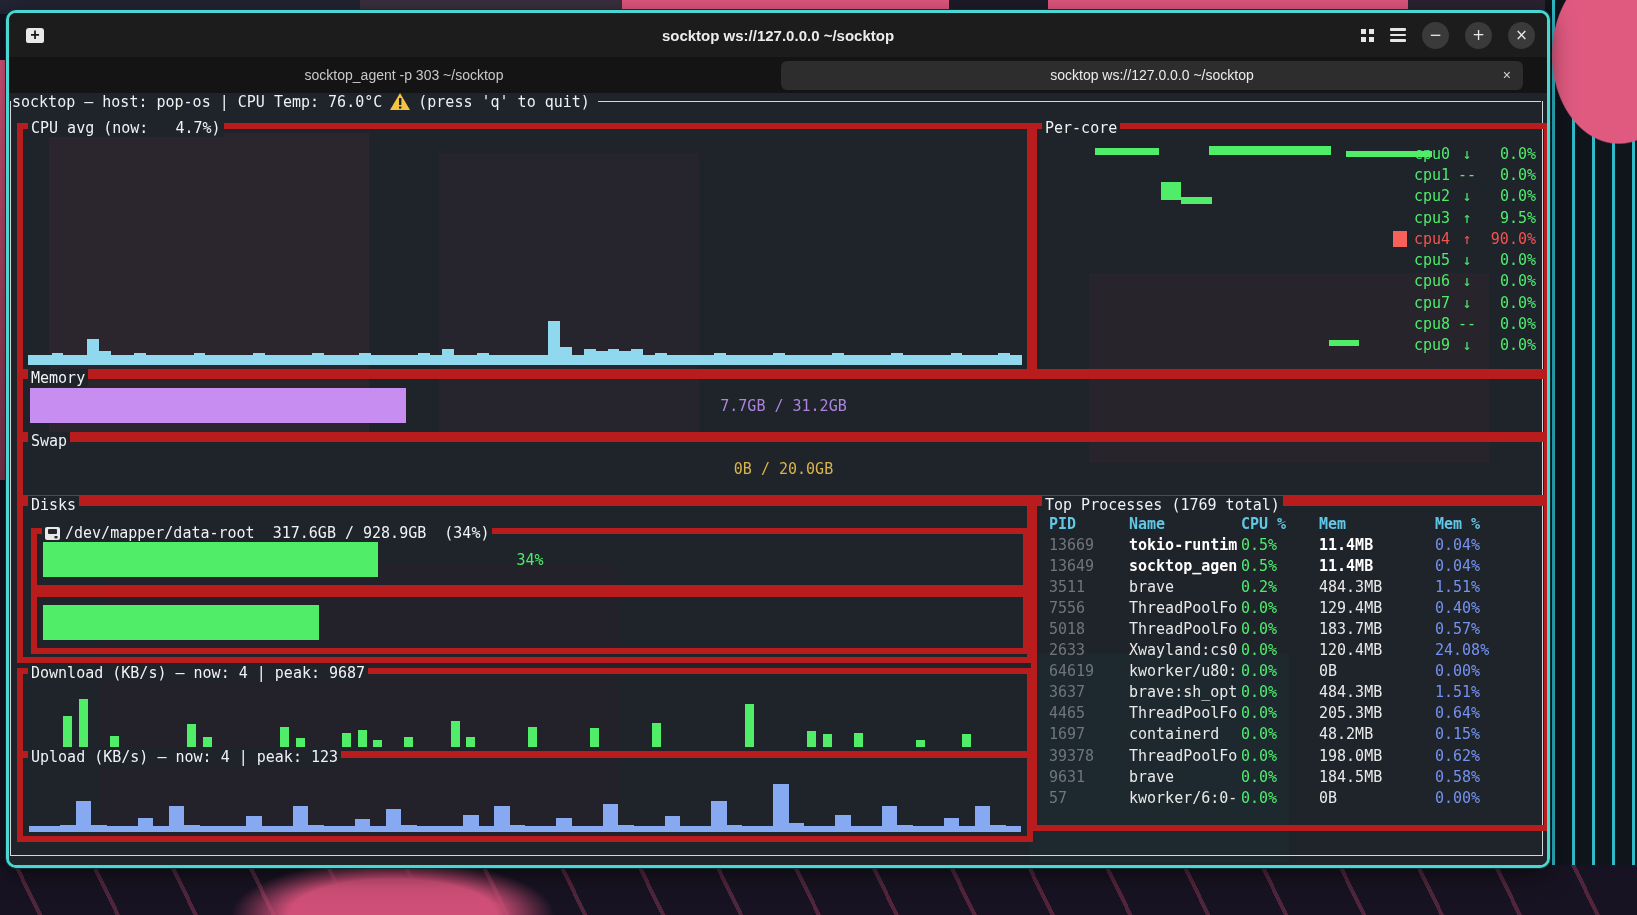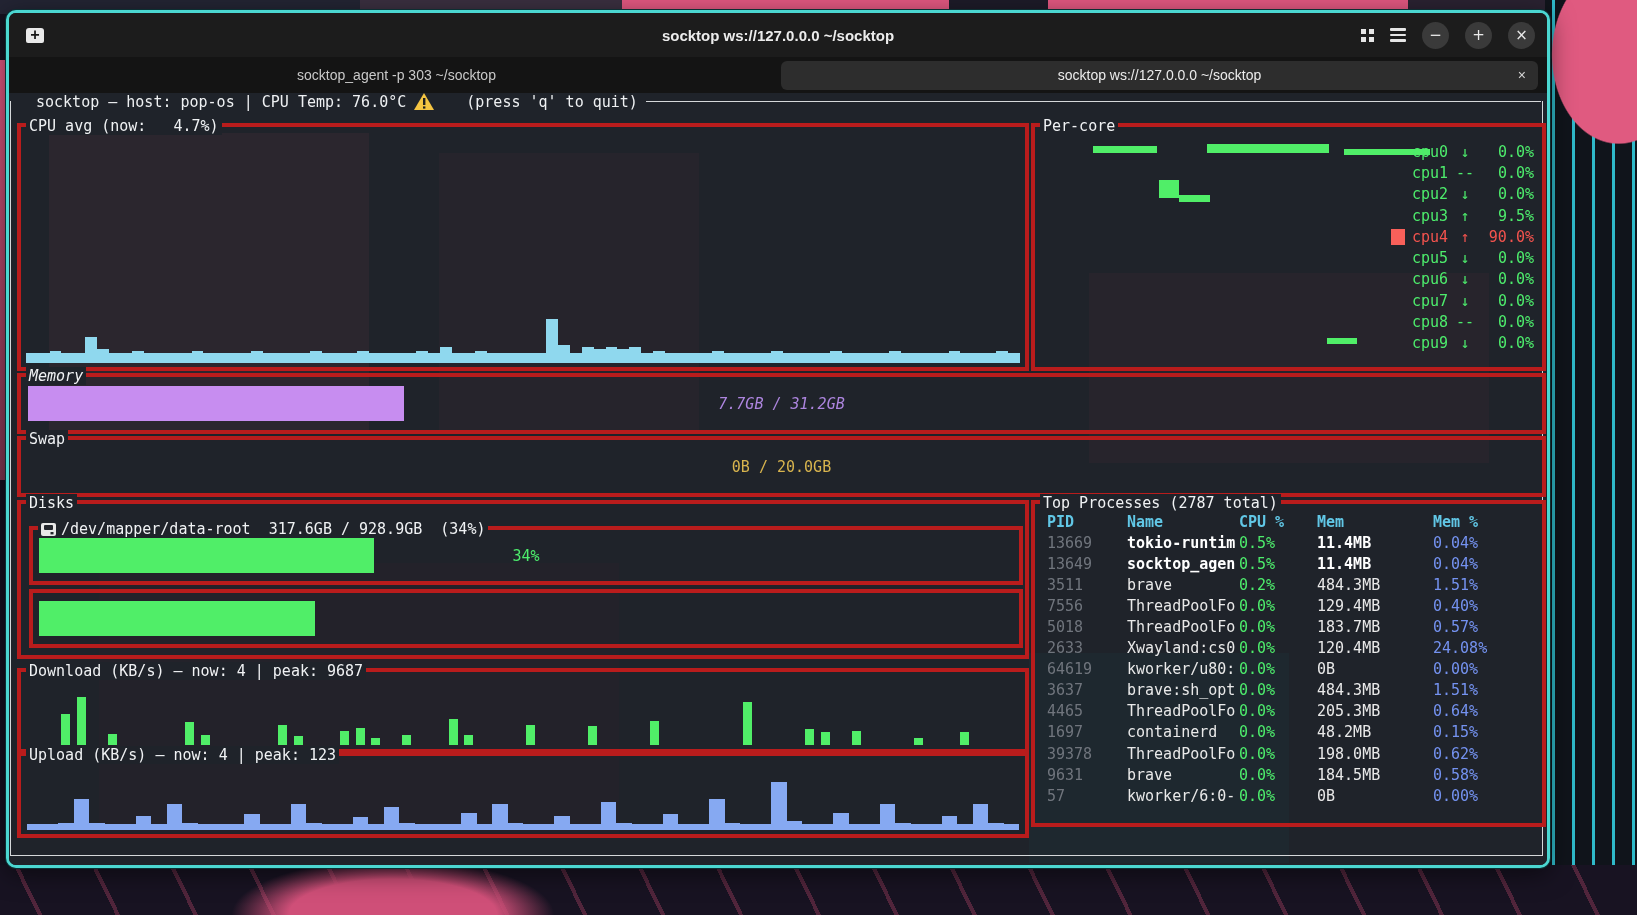--- a/index.html
+++ b/index.html
@@ -32,38 +32,38 @@
   .newtab .sheet{width:18px;height:15px;background:#e9e9e9;border-radius:3px 3px 2px 2px;
     display:flex;align-items:center;justify-content:center;color:#141414;font-size:15px;font-weight:700;line-height:1;}
   .tb-right{margin-left:auto;display:flex;align-items:center;gap:16px;z-index:1;}
   .grid-icon{display:grid;grid-template-columns:5px 5px;grid-gap:3px;}
   .grid-icon span{width:5px;height:5px;background:#e6e6e6;}
   .menu-icon{display:flex;flex-direction:column;gap:3px;}
   .menu-icon span{width:16px;height:2.5px;background:#e6e6e6;border-radius:1px;}
   .circle{width:27px;height:27px;border-radius:50%;background:#3a3a3a;color:#e9e9e9;
     display:flex;align-items:center;justify-content:center;font-size:15px;font-family:"DejaVu Sans",sans-serif;}
 
-  .tabbar{height:36px;background:#141414;display:flex;align-items:center;flex:0 0 auto;padding:0 6px;}
+  .tabbar{height:36px;background:#141414;display:flex;align-items:center;flex:0 0 auto;padding:0 21px;}
   .tab{flex:1;height:29px;display:flex;align-items:center;justify-content:center;position:relative;
     font-family:"Liberation Sans",sans-serif;font-size:14px;color:#c9c9c9;border-radius:6px;margin:0 3px;}
   .tab.active{background:#2d2d2d;color:#ececec;}
   .tab-close{position:absolute;right:12px;top:50%;transform:translateY(-50%);color:#d6d6d6;font-size:14px;}
 
   
   .term{flex:1;position:relative;background:#1f232a;overflow:hidden;font-size:15px;color:#eef0f2;}
   .blob{position:absolute;z-index:0;}
 
   .rule{flex:1;height:1px;background:#d5d8da;}
   .hdr{position:absolute;left:2px;right:6px;top:0;height:17px;display:flex;align-items:center;gap:7px;z-index:1;}
-  .hdr .txt{white-space:pre;background:#1f232a;padding:0 1px;margin-left:24px;}
+  .hdr .txt{white-space:pre;background:#1f232a;padding:0 1px;}
 
   .tuibox{position:absolute;left:1px;top:8px;width:1531px;height:754px;
     border:1px solid #d5d8da;border-top:none;z-index:0;}
 
-  .panel{position:absolute;border:4px solid #b91c1c;z-index:1;}
+  .panel{position:absolute;border:6px solid #b91c1c;z-index:1;}
   .ptitle{position:absolute;top:-10px;left:5px;background:#1f232a;padding:0 3px;white-space:pre;
     color:#f0f2f4;line-height:18px;display:flex;align-items:center;gap:5px;}
 
   .chart{display:flex;align-items:flex-end;position:absolute;}
   .chart .slot{flex:1 1 0;height:100%;display:flex;align-items:flex-end;justify-content:center;}
   .chart .bar{width:100%;}
   .chart.gap .bar{width:58%;}
   .chart.cyan .bar{background:#8fd8ee;}
   .chart.green .bar{background:#50ee68;}
   .chart.blue .bar{background:#86a9f2;}
@@ -481,21 +481,21 @@
           </div>
           <div class="core-row">
             <span class="blk"></span>
             <span class="core-name">cpu9</span>
             <span class="core-arrow">↓</span>
             <span class="core-val">0.0%</span>
           </div>
         </div>
     </div>
 
-    <div class="panel" style="left:8px;top:280px;width:1521px;height:53px;font-style:italic;">
+    <div class="panel" style="left:8px;top:280px;width:1521px;height:53px;">
       <span class="ptitle">Memory</span>
       <div class="gauge-fill" style="width: 24.7%;"></div>
       <div class="gauge-label mem-label">7.7GB / 31.2GB</div>
     </div>
 
     <div class="panel" style="left:8px;top:343px;width:1521px;height:53px;">
       <span class="ptitle">Swap</span>
       <div class="gauge-label swap-label">0B / 20.0GB</div>
     </div>
 
@@ -514,21 +514,21 @@
         <div class="gauge-fill disk-fill" style="left: 6px; top: 8px; bottom: 8px; width: 34%;"></div>
         <div class="gauge-label disk-label">34%</div>
       </div>
 
       <div class="panel" style="left:8px;top:85px;width:986px;height:51px;">
         <div class="gauge-fill disk-fill" style="left: 6px; top: 8px; bottom: 8px; width: 28%;"></div>
       </div>
     </div>
 
     <div class="panel" style="left:1022px;top:407px;width:507px;height:319px;">
-      <span class="ptitle">Top Processes (2787 total)</span>
+      <span class="ptitle">Top Processes (1769 total)</span>
       <div class="proc">
         <div class="prow phead">
             <span>PID</span>
             <span>Name</span>
             <span>CPU %</span>
             <span>Mem</span>
             <span>Mem %</span>
           </div>
         <div>
             <div class="prow bold">

